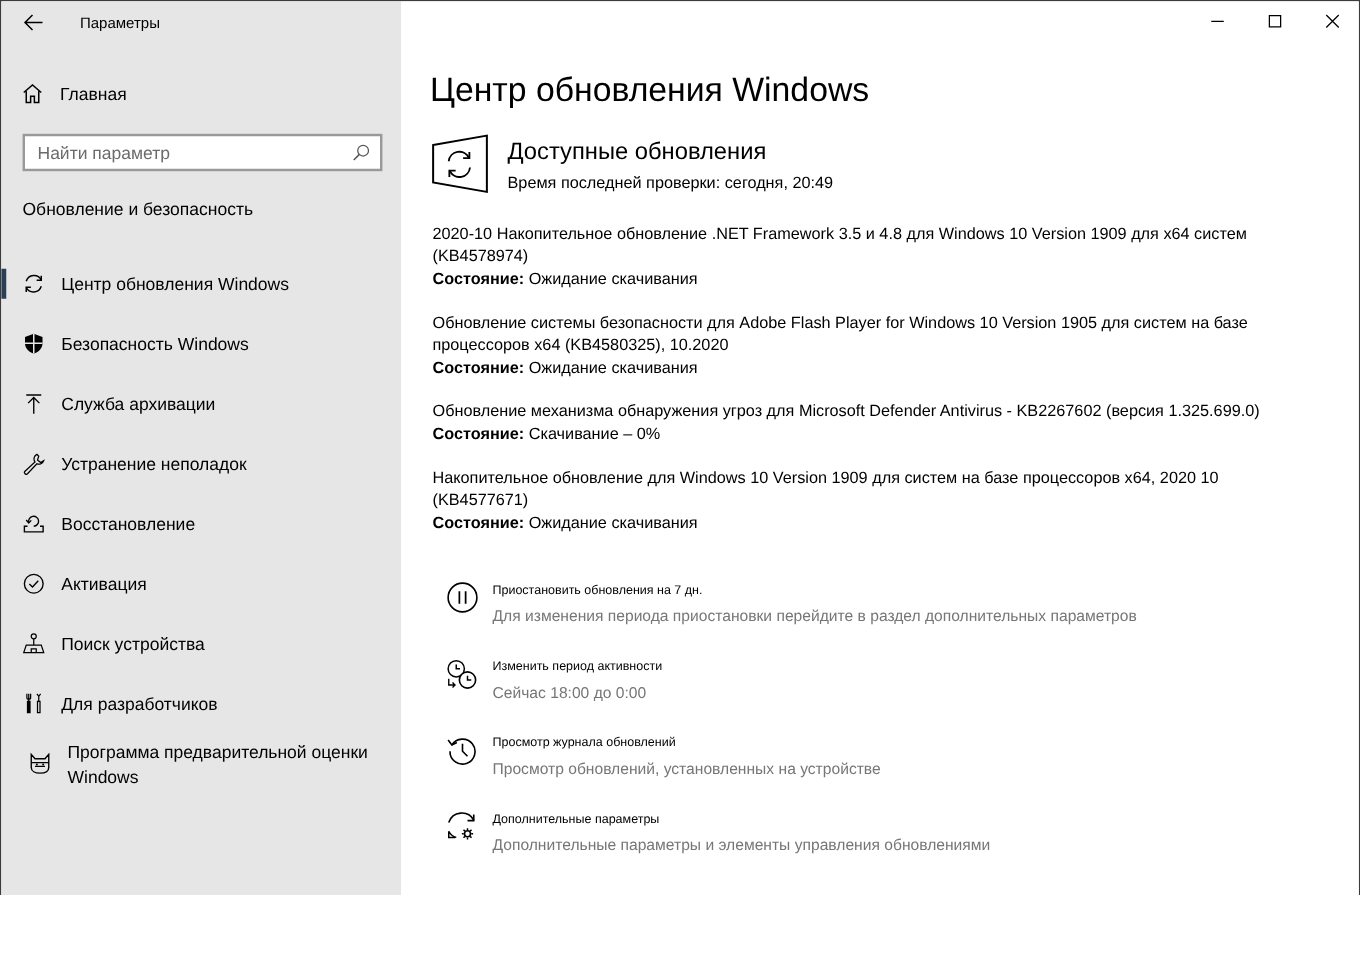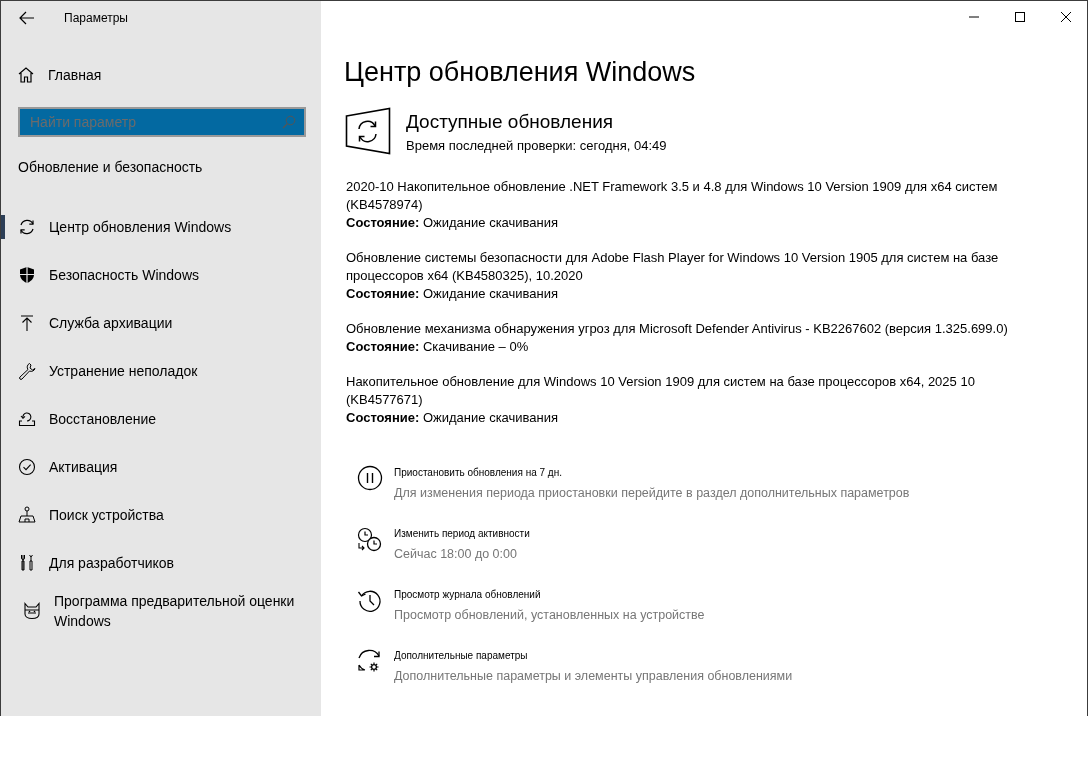--- a/index.html
+++ b/index.html
@@ -11,21 +11,21 @@
 
   .titlebar-back { position: absolute; left: 12px; top: 4px; width: 28px; height: 26px; display: flex; align-items: center; justify-content: center; cursor: pointer; }
   .titlebar-title { position: absolute; left: 63px; top: 10px; font-size: 12px; color: #000; }
 
   .win-controls { position: absolute; right: 0; top: 0; display: flex; }
   .win-btn { width: 46px; height: 32px; display: flex; align-items: center; justify-content: center; cursor: pointer; }
 
   .home { position: absolute; left: 16px; top: 62px; height: 24px; display: flex; align-items: center; cursor: pointer; }
   .home .label { margin-left: 13px; font-size: 14px; }
 
-  .search { position: absolute; left: 17px; top: 106px; width: 288px; height: 30px; border: 2px solid #999999; background: #0369a1; display: flex; align-items: center; padding: 0 8px 0 10px; cursor: text; }
+  .search { position: absolute; left: 17px; top: 106px; width: 288px; height: 30px; border: 2px solid #999999; background: #ffffff; display: flex; align-items: center; padding: 0 8px 0 10px; cursor: text; }
   .search input { border: none; outline: none; background: transparent; font-family: "Liberation Sans", sans-serif; font-size: 14px; flex: 1; color: #000; }
   .search input::placeholder { color: #6b6b6b; }
 
   .section-title { position: absolute; left: 17px; top: 158px; font-size: 14px; font-weight: normal; }
 
   .nav { position: absolute; left: 0; top: 202px; width: 320px; }
   .nav-item { position: relative; height: 48px; display: flex; align-items: center; padding-left: 16px; cursor: pointer; }
   .nav-item .icon { width: 20px; height: 20px; display: flex; align-items: center; justify-content: center; }
   .nav-item .label { margin-left: 12px; font-size: 14px; line-height: 20px; }
   .nav-item.selected::before { content: ""; position: absolute; left: 0; top: 12px; width: 4px; height: 24px; background: #2c3e56; }
@@ -197,42 +197,42 @@
     <div class="status-block">
       <svg class="status-icon" viewBox="0 0 46 48">
         <path d="M1.5 9 L44.5 1.5 V46.5 L1.5 39 Z" fill="none" stroke="#000" stroke-width="1.6"></path>
         <path d="M14 22 A8.5 8.5 0 0 1 30 19" fill="none" stroke="#000" stroke-width="1.5"></path>
         <path d="M30.5 14.5 V19.5 H25.5" fill="none" stroke="#000" stroke-width="1.5"></path>
         <path d="M31 27 A8.5 8.5 0 0 1 15 30" fill="none" stroke="#000" stroke-width="1.5"></path>
         <path d="M14.5 34.5 V29.5 H19.5" fill="none" stroke="#000" stroke-width="1.5"></path>
       </svg>
       <div class="status-text">
         <div class="status-heading">Доступные обновления</div>
-        <div class="status-sub">Время последней проверки: сегодня, 04:49</div>
+        <div class="status-sub">Время последней проверки: сегодня, 20:49</div>
       </div>
     </div>
 
     <div class="updates">
       <div class="update">
         <span class="name">2020-10 Накопительное обновление .NET Framework 3.5 и 4.8 для Windows 10 Version 1909 для x64 систем (KB4578974)</span>
         <span class="state-label">Состояние:</span>
         <span>Ожидание скачивания</span>
       </div>
       <div class="update">
         <span class="name">Обновление системы безопасности для Adobe Flash Player for Windows 10 Version 1905 для систем на базе процессоров x64 (KB4580325), 10.2020</span>
         <span class="state-label">Состояние:</span>
         <span>Ожидание скачивания</span>
       </div>
       <div class="update">
         <span class="name">Обновление механизма обнаружения угроз для Microsoft Defender Antivirus - KB2267602 (версия 1.325.699.0)</span>
         <span class="state-label">Состояние:</span>
         <span>Скачивание – 0%</span>
       </div>
       <div class="update">
-        <span class="name">Накопительное обновление для Windows 10 Version 1909 для систем на базе процессоров x64, 2025 10 (KB4577671)</span>
+        <span class="name">Накопительное обновление для Windows 10 Version 1909 для систем на базе процессоров x64, 2020 10 (KB4577671)</span>
         <span class="state-label">Состояние:</span>
         <span>Ожидание скачивания</span>
       </div>
     </div>
 
     <div class="actions">
       <div class="action">
         <span class="icon">
           <svg width="26" height="26" viewBox="0 0 26 26">
               <circle cx="13" cy="13" r="11.5" fill="none" stroke="#000" stroke-width="1.3"></circle>

